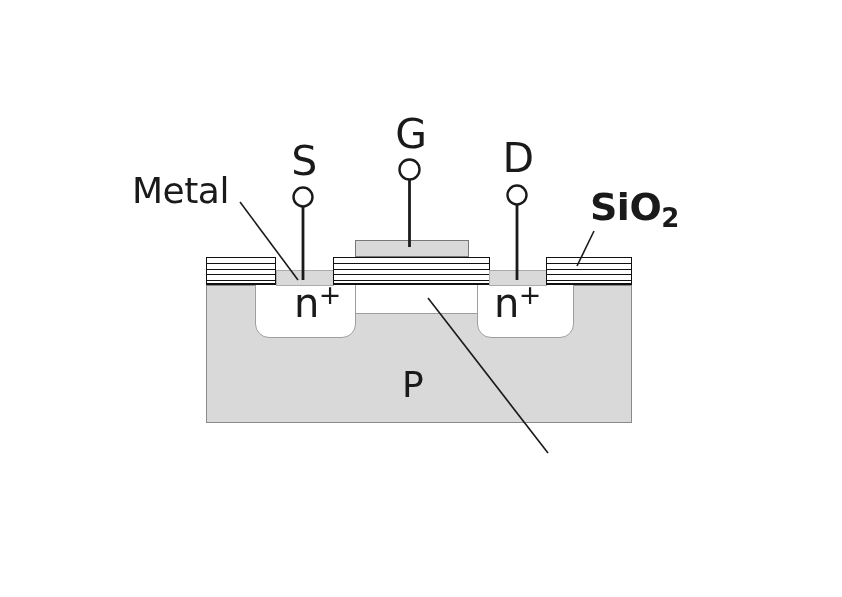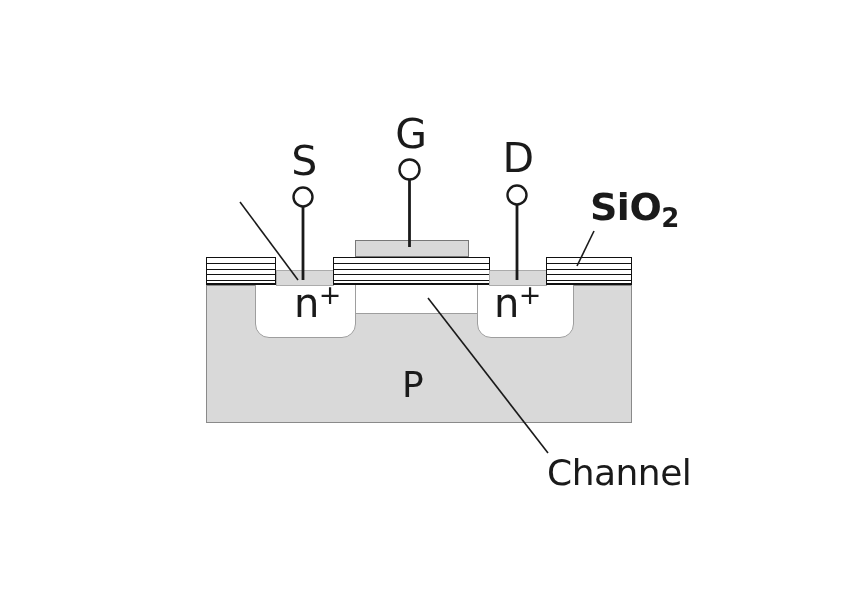--- a/index.html
+++ b/index.html
@@ -97,24 +97,24 @@
 
     <line x1="240" y1="202" x2="298" y2="280" stroke="#1a1a1a" stroke-width="1.6"></line>
     <line x1="594" y1="231" x2="577" y2="266" stroke="#1a1a1a" stroke-width="1.6"></line>
     <line x1="428" y1="298" x2="548" y2="453" stroke="#1a1a1a" stroke-width="1.6"></line>
   </svg>
 
   <div class="lbl terminal s-lbl">S</div>
   <div class="lbl terminal g-lbl">G</div>
   <div class="lbl terminal d-lbl">D</div>
 
+  <div class="lbl metal-lbl">Metal</div>
 
   <div class="lbl sio2-lbl"><span>SiO</span><sub>2</sub></div>
 
   <div class="lbl nplus left"><span>n</span><sup>+</sup></div>
 
   <div class="lbl nplus right"><span>n</span><sup>+</sup></div>
 
   <div class="lbl p-lbl">P</div>
 
-  <div class="lbl channel-lbl">Channel</div>
 
 </div>
 
 </body></html>

